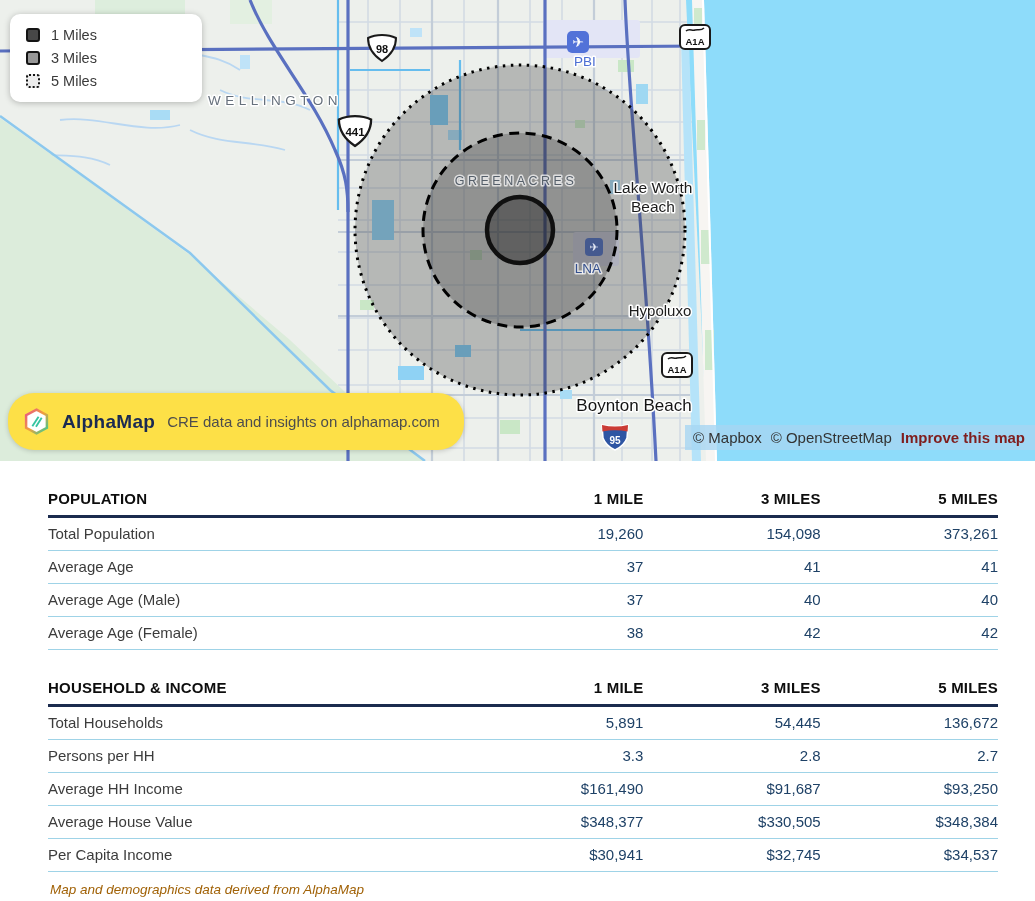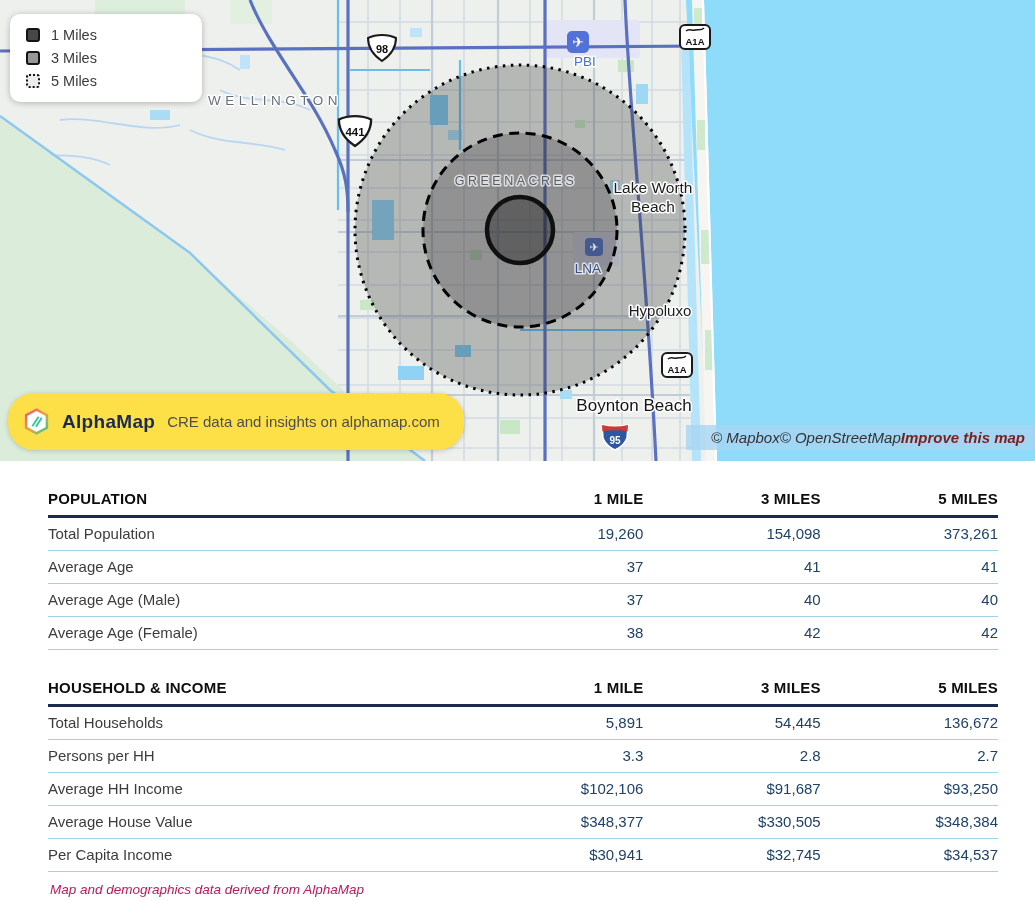--- a/index.html
+++ b/index.html
@@ -31,40 +31,40 @@
   .brand-pill {
     position:absolute; left:8px; bottom:11px; height:57px; z-index:5;
     background:#fde047; border-radius:26px; display:flex; align-items:center;
     gap:12px; padding:0 24px 0 15px; box-shadow:0 1px 5px rgba(0,0,0,0.18);
   }
   .brand-name { font-size:19px; font-weight:bold; color:#1a2a52; letter-spacing:0.3px; }
   .brand-tagline { font-size:15px; color:#4d4d4d; }
 
   .attribution {
     position:absolute; right:0; bottom:11px; z-index:4;
-    background:rgba(166,214,243,0.8); padding:4px 10px 4px 25px;
-    font-size:15px; color:#333; display:flex; align-items:center;font-style:italic;
+    background:rgba(166,214,243,0.8); padding:4px 10px 4px 8px;
+    font-size:15px; color:#333; display:flex; gap:9px; align-items:center;
   }
   .attribution b { color:#7f1d1d; }
 
   
   .report { padding:24px 37px 0 48px; background:#fff; }
   table { width:100%; border-collapse:collapse; table-layout:fixed; }
   th {
     font-size:15px; font-weight:bold; color:#0d0d0d; letter-spacing:0.2px;
     padding:5px 0 8px; border-bottom:3px solid #1b2b4e; text-align:right;
   }
   th.row-label { text-align:left; }
   td {
     font-size:15px; padding:7px 0 8px; text-align:right;
     border-bottom:1.5px solid #9fd3e7; color:#1e4166;
   }
   td.row-label { text-align:left; color:#3c3c3c; }
   .table-2 { margin-top:24px; }
-  .footnote { margin:10px 0 0 2px; font-style:italic; font-size:13.5px; color:#be185d; }
+  .footnote { margin:10px 0 0 2px; font-style:italic; font-size:13.5px; color:#a16207; }
 </style>
 </head>
 <body>
 
 <div class="map-wrap">
   <svg class="basemap" width="1035" height="461" viewBox="0 0 1035 461">
 
     <rect width="1035" height="461" fill="#edf0ec"></rect>
     <g>
       <rect x="95" y="0" width="90" height="45" fill="#ddeedd"></rect>
@@ -330,21 +330,21 @@
         <td>136,672</td>
       </tr>
       <tr>
         <td class="row-label">Persons per HH</td>
         <td>3.3</td>
         <td>2.8</td>
         <td>2.7</td>
       </tr>
       <tr>
         <td class="row-label">Average HH Income</td>
-        <td>$102,106</td>
+        <td>$161,490</td>
         <td>$91,687</td>
         <td>$93,250</td>
       </tr>
       <tr>
         <td class="row-label">Average House Value</td>
         <td>$348,377</td>
         <td>$330,505</td>
         <td>$348,384</td>
       </tr>
       <tr>

